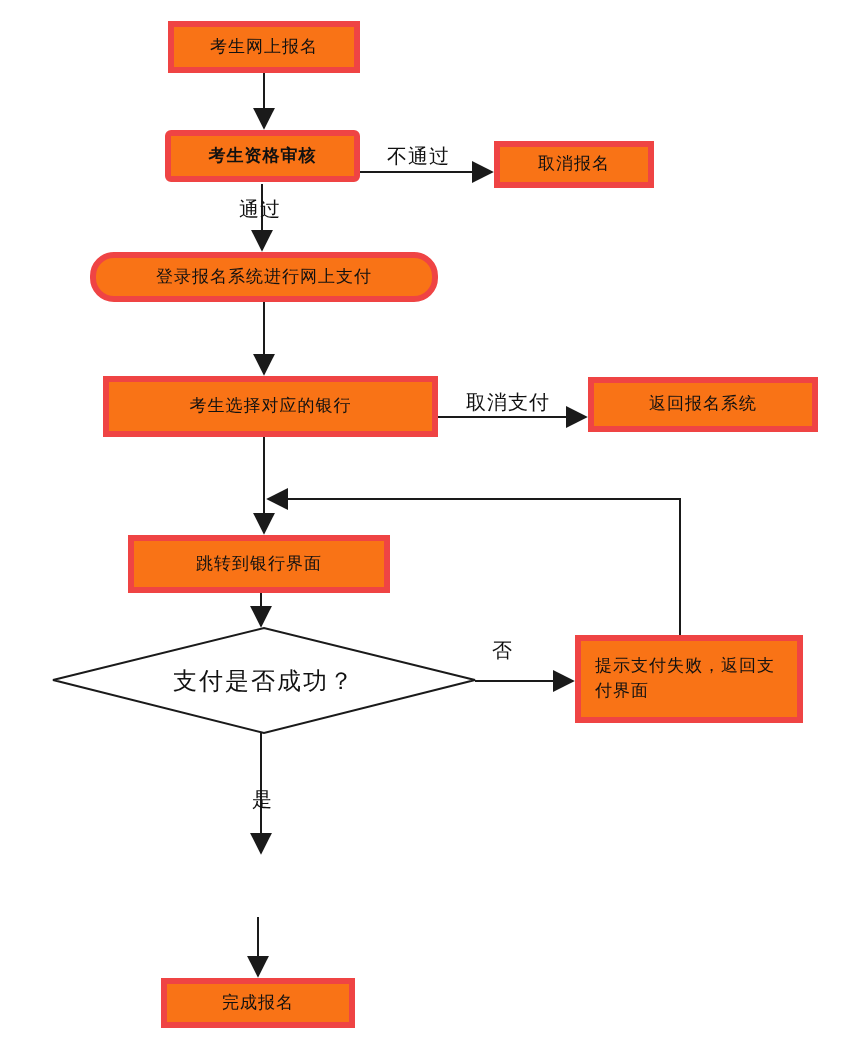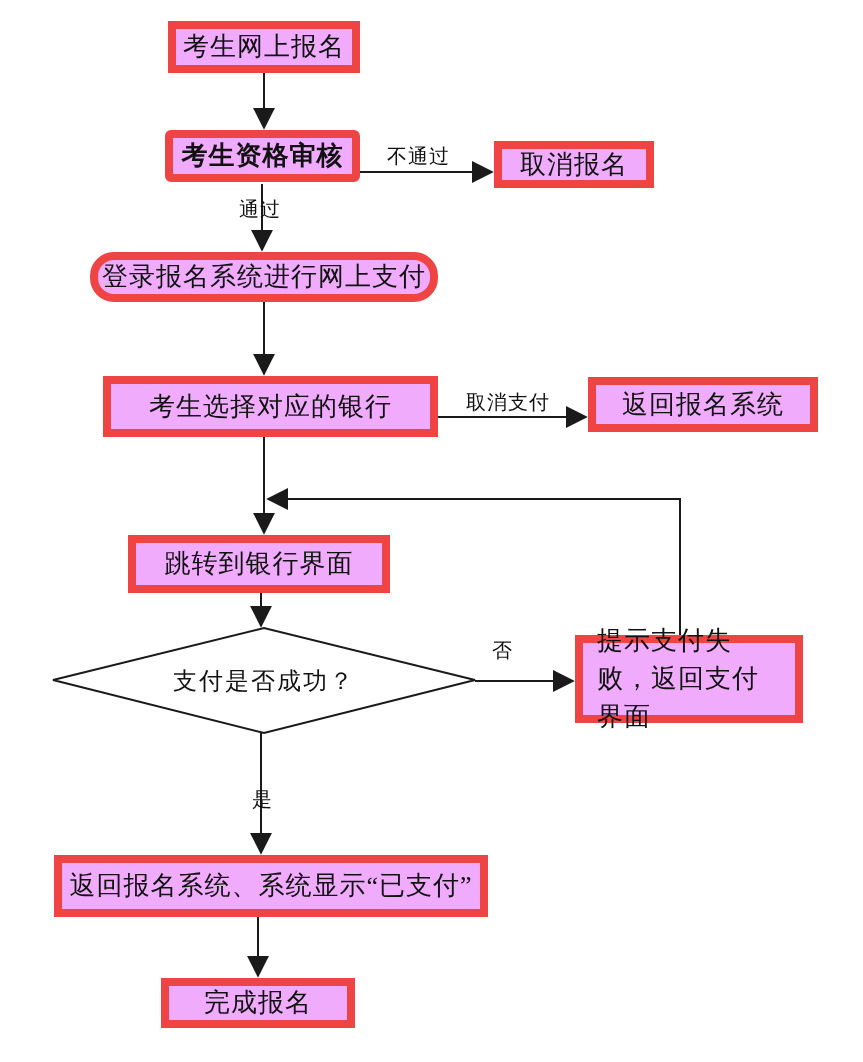--- a/index.html
+++ b/index.html
@@ -13,27 +13,27 @@
     overflow: hidden;
   }
   #wires {
     position: absolute;
     left: 0; top: 0;
     width: 863px; height: 1062px;
   }
   .node {
     position: absolute;
     box-sizing: border-box;
-    border: 8px solid #ef4444;
-    background: #f0abfc;
+    border: 6px solid #ef4444;
+    background: #f97316;
     display: flex;
     align-items: center;
     justify-content: center;
     text-align: center;
-    font-size: 26px;
+    font-size: 17px;
     letter-spacing: 1px;
     line-height: 1.3;
   }
   .n-register            { left:168px; top:21px;  width:192px; height:52px; }
   .n-review              { left:165px; top:130px; width:195px; height:52px; font-weight: bold; border-radius: 6px; }
   .n-cancel-registration { left:494px; top:141px; width:160px; height:47px; }
   .n-login-pay           { left:90px;  top:252px; width:348px; height:50px;border-radius:24px; }
   .n-choose-bank         { left:103px; top:376px; width:335px; height:61px; }
   .n-return-system       { left:588px; top:377px; width:230px; height:55px; }
   .n-bank-page           { left:128px; top:535px; width:262px; height:58px; }
@@ -99,21 +99,20 @@
   <div class="node n-choose-bank">考生选择对应的银行</div>
 
   <div class="node n-return-system">返回报名系统</div>
 
   <div class="node n-bank-page">跳转到银行界面</div>
 
   <div class="n-pay-success">支付是否成功？</div>
 
   <div class="node n-pay-failed">提示支付失败，返回支付界面</div>
 
-  <div class="node n-return-paid">返回报名系统、系统显示“已支付”</div>
 
   <div class="node n-complete">完成报名</div>
 
   <span class="elabel l-fail">不通过</span>
 
   <span class="elabel l-pass">通过</span>
 
   <span class="elabel l-cancel-pay">取消支付</span>
 
   <span class="elabel l-no">否</span>

